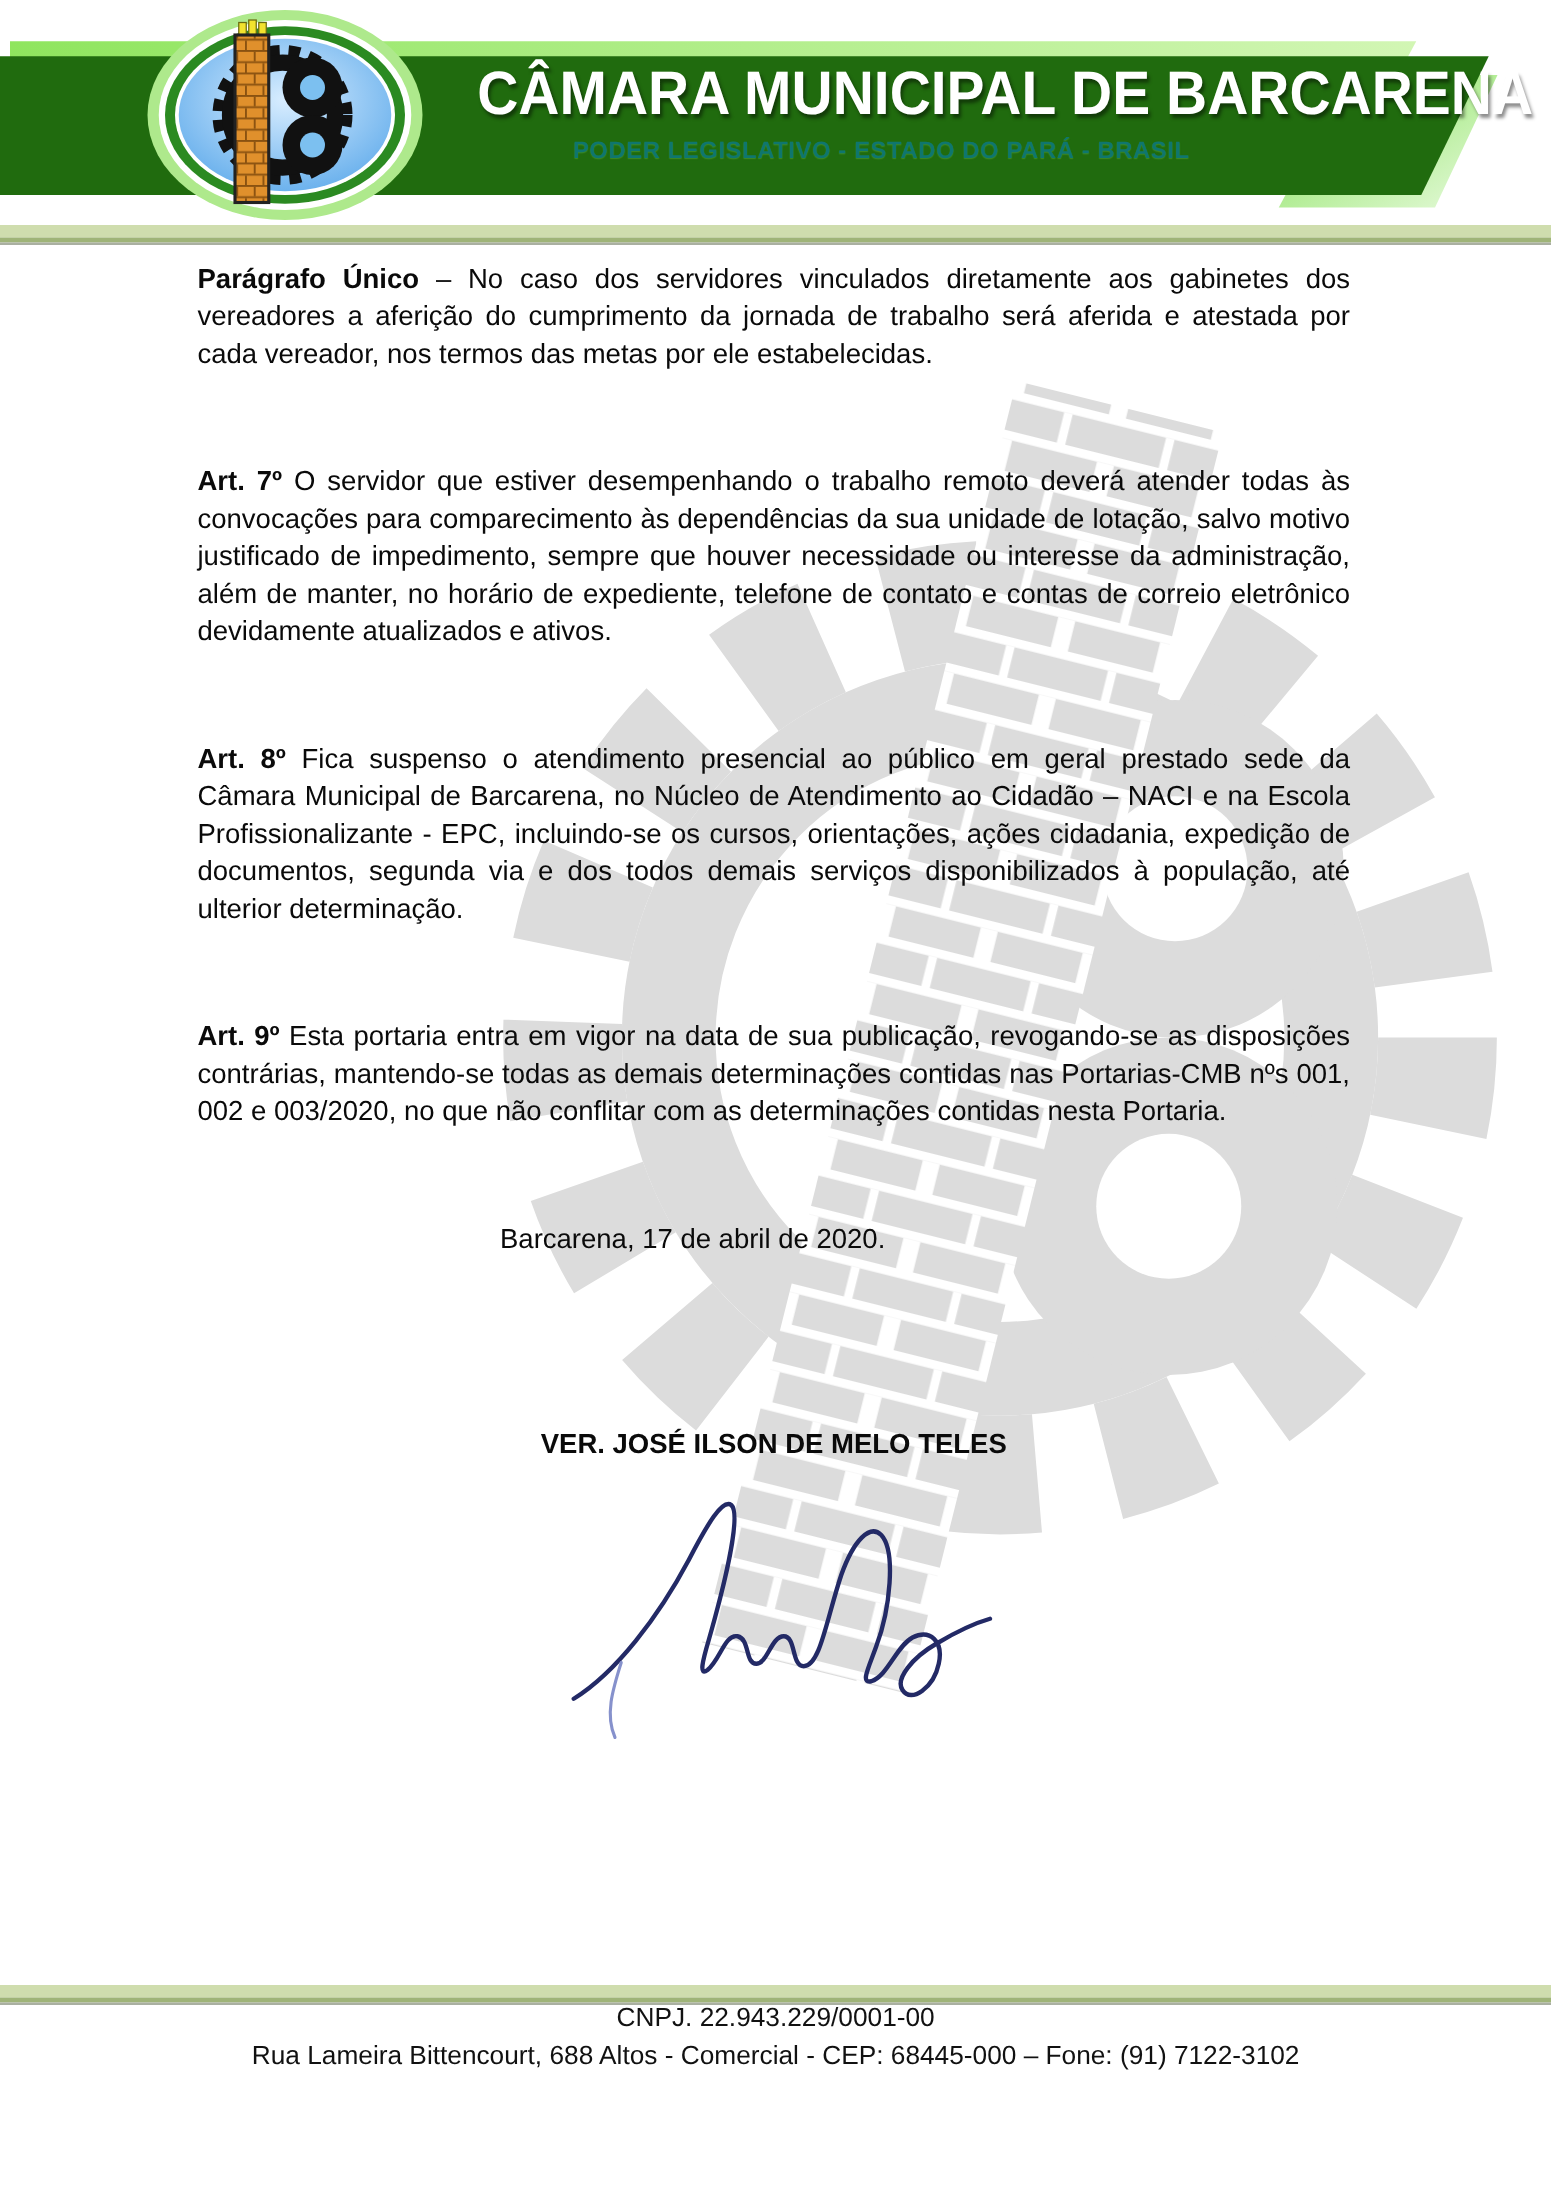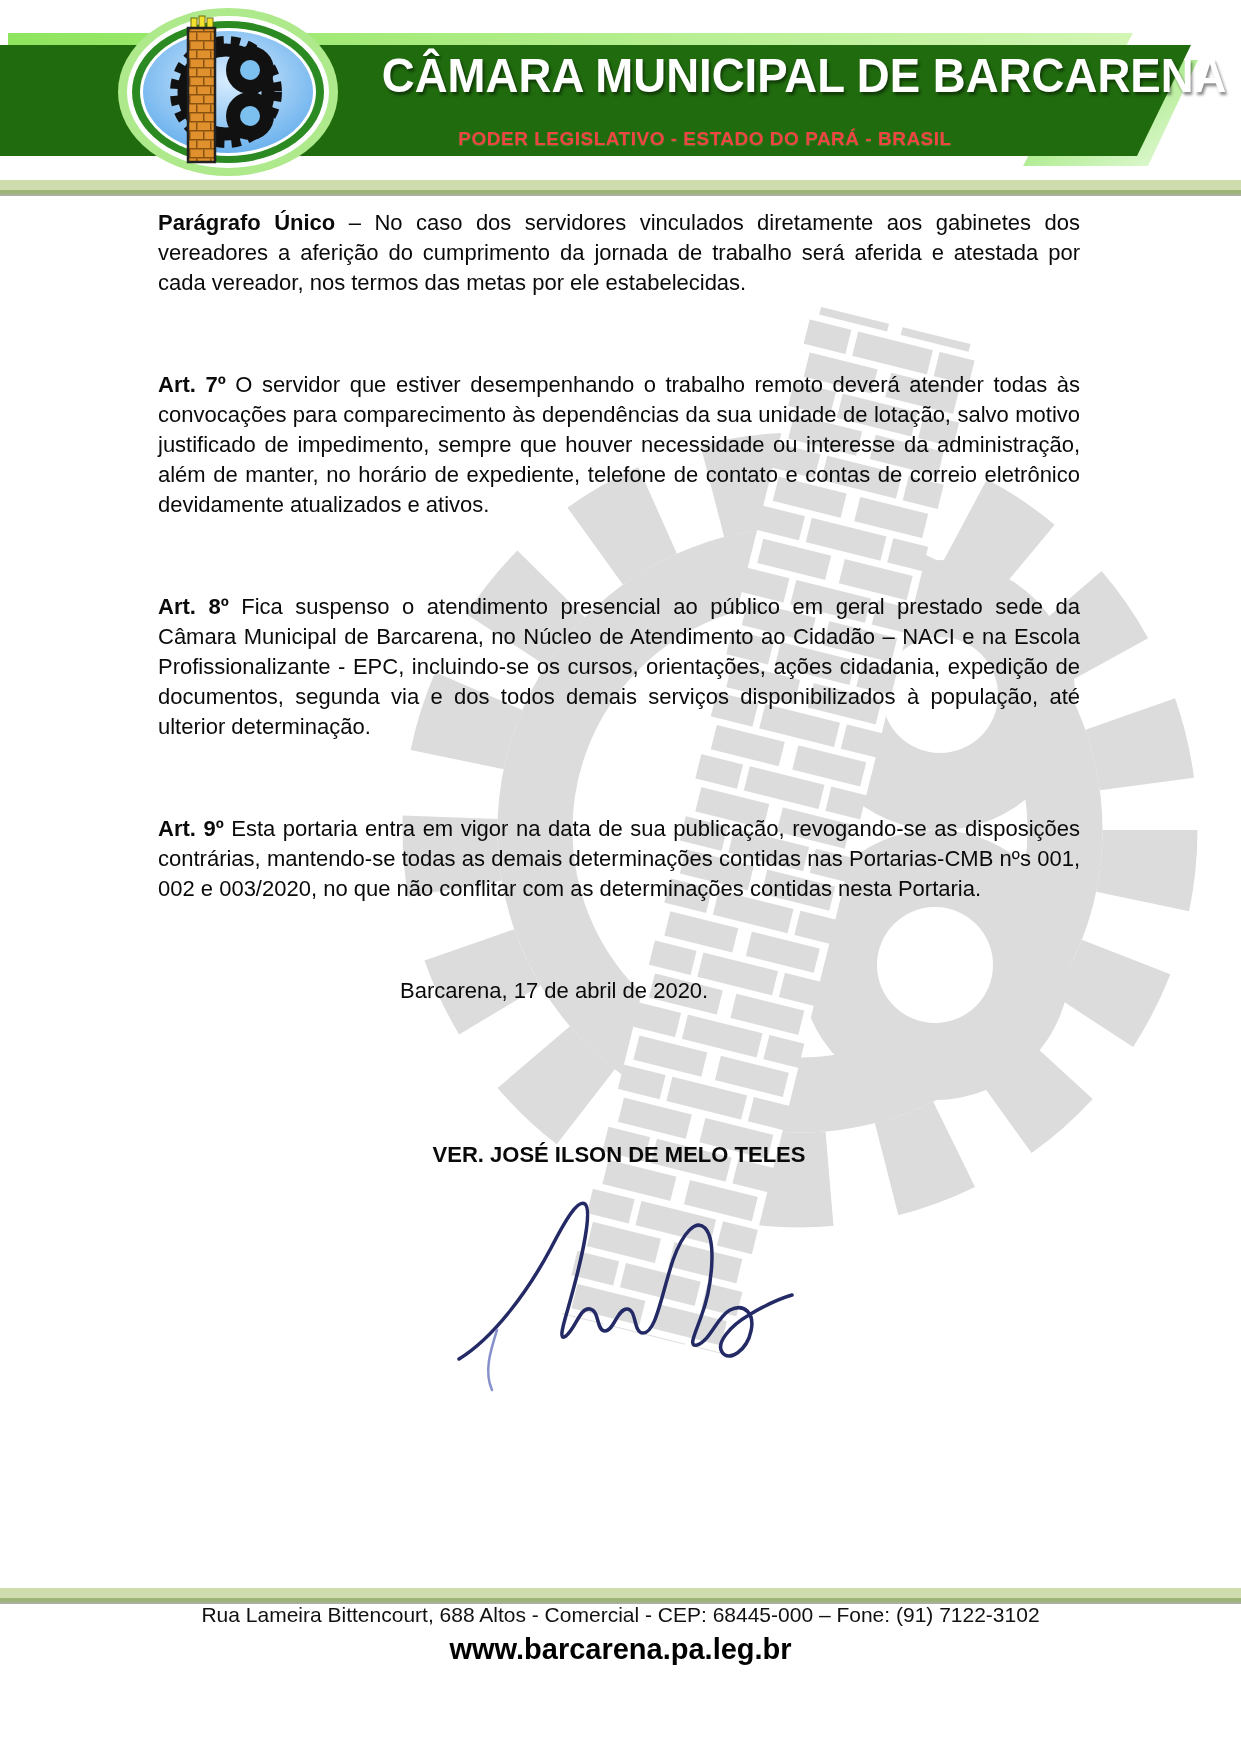--- a/index.html
+++ b/index.html
@@ -11,22 +11,22 @@
   
   .header-svg{ position:absolute; left:0; top:0; }
   .header-title{
     position:absolute; left:350px; top:50px; width:710px; height:52px;
     text-align:center; color:#ffffff; font-weight:bold; font-size:49px;
     line-height:50px; white-space:nowrap;
     text-shadow:2px 3px 3px rgba(0,0,0,0.45);
   }
   .header-title > span{ display:inline-block; transform:scaleX(0.93); transform-origin:center; }
   .header-subtitle{
-    position:absolute; left:350px; top:128px; width:710px;
-    text-align:center; color:#ef4444; font-weight:bold; font-size:19px;
+    position:absolute; left:350px; top:110px; width:710px;
+    text-align:center; color:#0f766e; font-weight:bold; font-size:19px;
     letter-spacing:0.5px; white-space:nowrap;
     text-shadow:0 1px 1px rgba(120,200,90,0.35);
   }
   .logo-svg{ position:absolute; left:112px; top:4px; }
   
   .sep-band{ position:absolute; left:0; width:1241px; height:16px; }
   .sep-band .b1{ height:10px; background:#cfddae; }
   .sep-band .b2{ height:4px;  background:#9fb478; }
   .sep-band .b3{ height:2px;  background:#aab0a1; }
   .sep-top{ top:180px; }
@@ -179,17 +179,17 @@
     <path d="M 497 1330 C 490 1352, 484 1372, 492 1390" fill="none" stroke="#8691cc" stroke-width="2.5" stroke-linecap="round"></path>
   </svg>
 
   <div class="sep-band sep-bottom">
     <div class="b1"></div>
     <div class="b2"></div>
     <div class="b3"></div>
   </div>
 
   <div class="footer-text">
+    <div>CNPJ. 22.943.229/0001-00</div>
     <div>Rua Lameira Bittencourt, 688 Altos - Comercial - CEP: 68445-000 – Fone: (91) 7122-3102</div>
-    <div class="footer-site">www.barcarena.pa.leg.br</div>
   </div>
 
 </div>
 
 </body></html>

